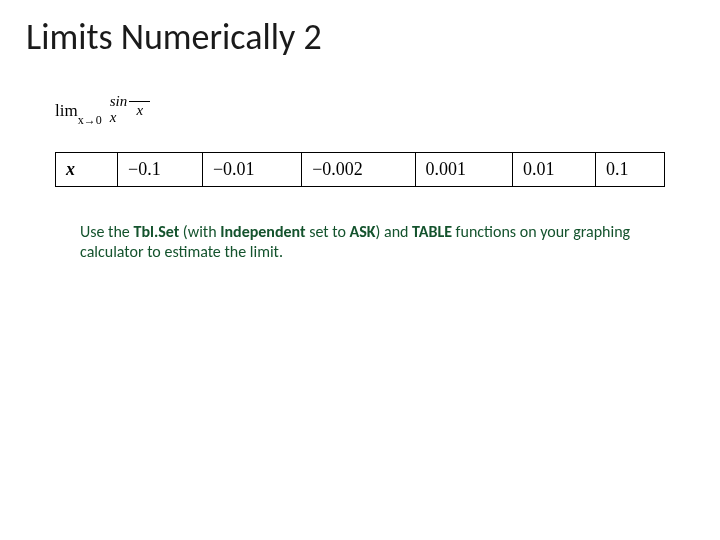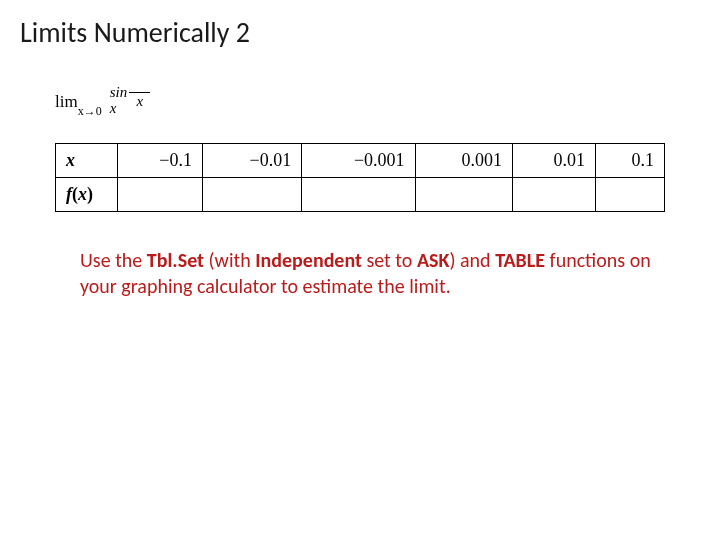--- a/index.html
+++ b/index.html
@@ -6,24 +6,25 @@
   body {
     width: 720px;
     height: 540px;
     background: #ffffff;
     font-family: Calibri, Arial, sans-serif;
     color: #000000;
     position: relative;
     overflow: hidden;
   }
   .title {
-    font-size: 28px;
+    font-size: 36px;
     font-weight: 400;
     padding: 15px 20px 10px 20px;
     color: #1a1a1a;
+    margin-left: 6px;
   }
   .limit-expr {
     padding: 25px 0 25px 55px;
     font-family: "Times New Roman", serif;
   }
   .limit-box {
     display: inline-flex;
     align-items: center;
   }
   .lim-stack {
@@ -57,37 +58,37 @@
   }
   table {
     border-collapse: collapse;
     width: 610px;
   }
   td, th {
     border: 1px solid #000;
     padding: 6px 10px;
     font-family: "Times New Roman", serif;
     font-size: 18px;
-    text-align: right;
+    text-align: left;
     background: #fff;
   }
   td.row-head {
     text-align: left;
     font-style: italic;
     font-weight: bold;
     width: 62px;
     padding-left: 10px;
   }
   td.row-head .fx-open, td.row-head .fx-close { font-style: normal; font-weight: bold; }
 
   .instructions {
     padding: 35px 48px 0 80px;
-    font-size: 20px;
+    font-size: 16px;
     line-height: 1.3;
-    color: #b91c1c;
+    color: #14532d;
   }
   .instructions b { font-weight: bold; }
 </style>
 </head>
 <body>
 
 <div class="title">Limits Numerically 2</div>
 
 <div class="limit-expr">
   <span class="limit-box">
@@ -102,35 +103,24 @@
   </span>
 </div>
 
 <div class="table-wrap">
   <table>
     <tbody>
         <tr>
       <td class="row-head">x</td>
       <td>−0.1</td>
       <td>−0.01</td>
-      <td>−0.001</td>
+      <td>−0.002</td>
       <td>0.001</td>
       <td>0.01</td>
       <td>0.1</td>
-    </tr>
-    <tr>
-      <td class="row-head">
-        <span>f</span><span class="fx-open">(</span><span>x</span><span class="fx-close">)</span>
-      </td>
-      <td></td>
-      <td></td>
-      <td></td>
-      <td></td>
-      <td></td>
-      <td></td>
     </tr>
   </tbody>
     </table>
 </div>
 
 <div class="instructions">
   <span>Use the </span><b>Tbl.Set</b><span> (with </span><b>Independent</b><span> set to </span><b>ASK</b><span>) and </span><b>TABLE</b><span> functions on your graphing calculator to estimate the limit.</span>
 </div>
 
 </body></html>

